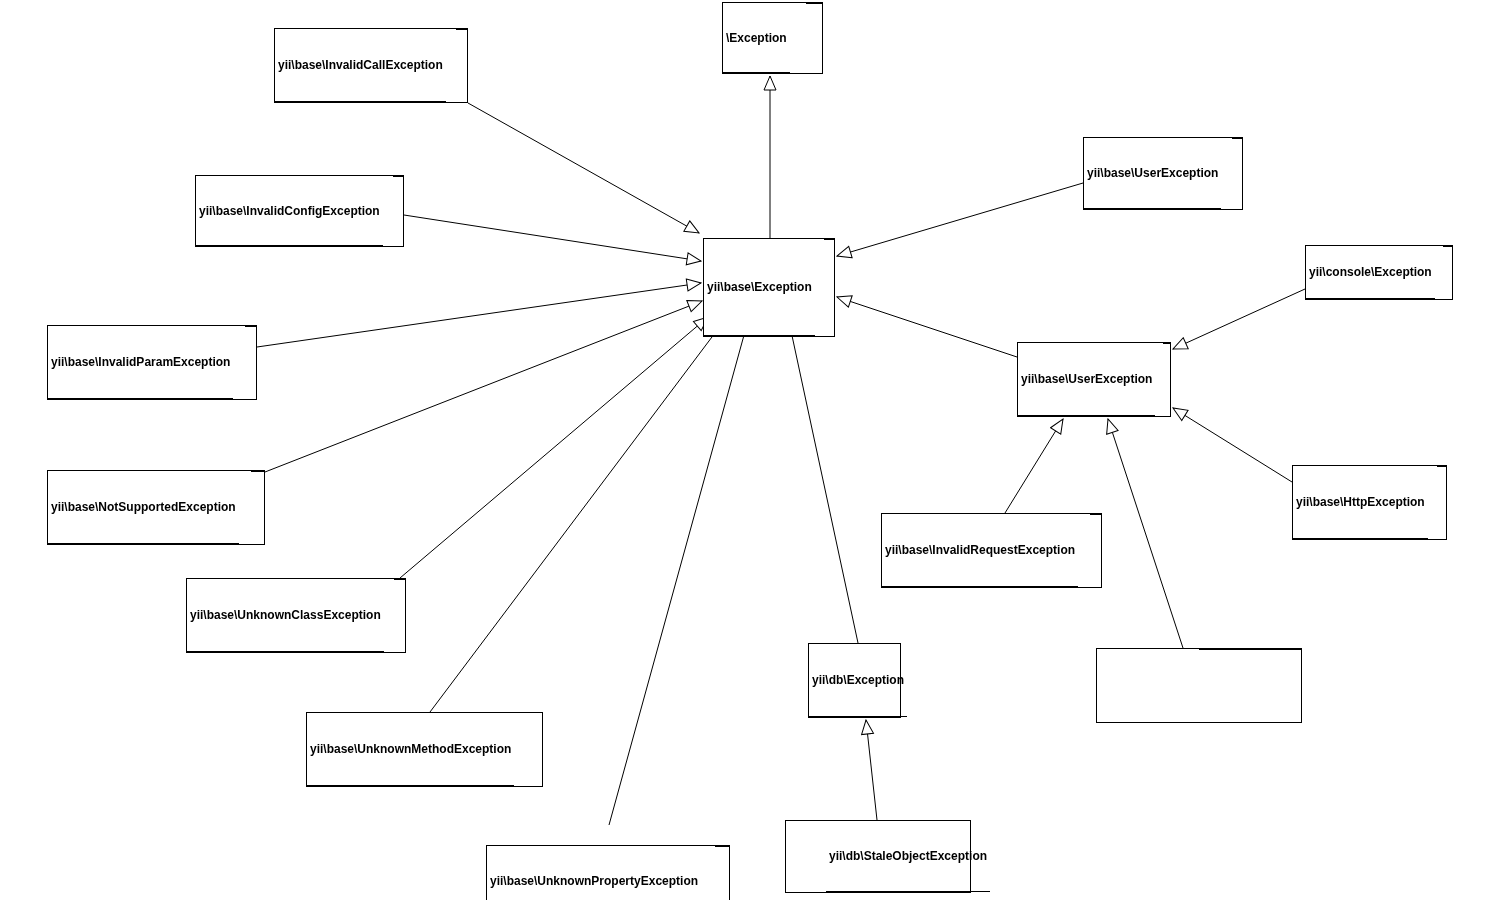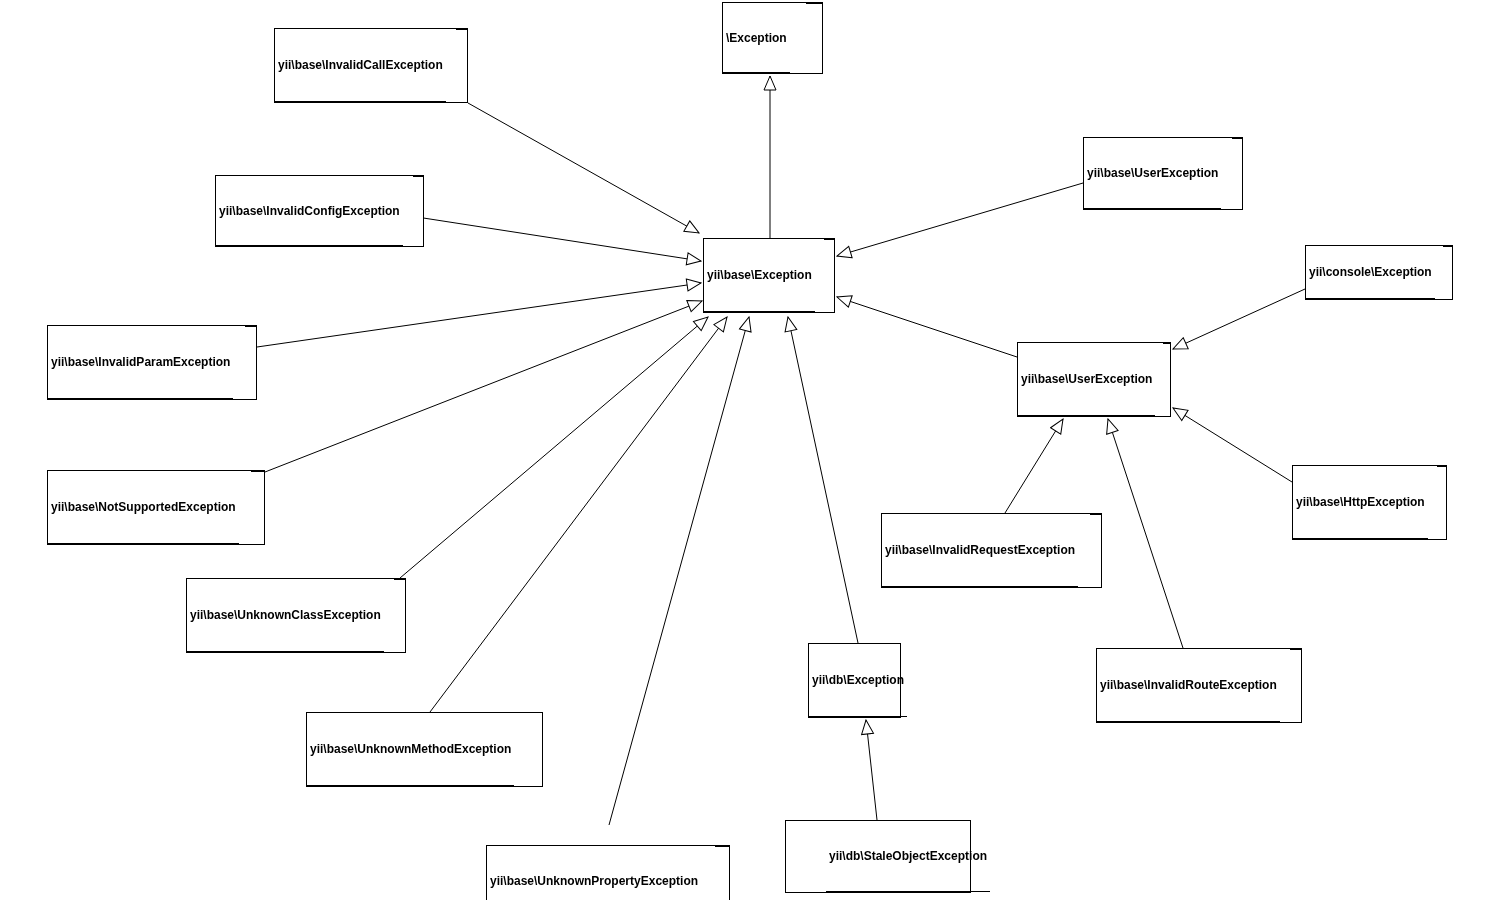--- a/index.html
+++ b/index.html
@@ -47,31 +47,31 @@
       <line x1="1005" y1="513" x2="1063" y2="419" class="edge" marker-end="url(#tri)"></line>
       <line x1="1183" y1="648" x2="1108" y2="419" class="edge" marker-end="url(#tri)"></line>
       <line x1="877" y1="820" x2="866" y2="720" class="edge" marker-end="url(#tri)"></line>
     </svg>
 
 <div class="node" style="left: 722px; top: 2px; width: 101px; height: 72px;">
       <div class="title">\Exception</div>
       <div class="comp"></div>
       <div class="comp"></div>
     </div>
-    <div class="node" style="left: 703px; top: 238px; width: 132px; height: 75px;">
+    <div class="node" style="left: 703px; top: 238px; width: 132px; height: 99px;">
       <div class="title">yii\base\Exception</div>
       <div class="comp"></div>
       <div class="comp"></div>
     </div>
     <div class="node" style="left: 274px; top: 28px; width: 194px; height: 75px;">
       <div class="title">yii\base\InvalidCallException</div>
       <div class="comp"></div>
       <div class="comp"></div>
     </div>
-    <div class="node" style="left: 195px; top: 175px; width: 209px; height: 72px; margin-left: 20px;">
+    <div class="node" style="left: 195px; top: 175px; width: 209px; height: 72px;">
       <div class="title">yii\base\InvalidConfigException</div>
       <div class="comp"></div>
       <div class="comp"></div>
     </div>
     <div class="node" style="left: 47px; top: 325px; width: 210px; height: 75px;">
       <div class="title">yii\base\InvalidParamException</div>
       <div class="comp"></div>
       <div class="comp"></div>
     </div>
     <div class="node" style="left: 47px; top: 470px; width: 218px; height: 75px;">
@@ -113,21 +113,20 @@
       <div class="title">yii\base\HttpException</div>
       <div class="comp"></div>
       <div class="comp"></div>
     </div>
     <div class="node" style="left: 881px; top: 513px; width: 221px; height: 75px;">
       <div class="title">yii\base\InvalidRequestException</div>
       <div class="comp"></div>
       <div class="comp"></div>
     </div>
     <div class="node" style="left: 1096px; top: 648px; width: 206px; height: 75px;">
-      <div class="title">yii\base\InvalidRouteException</div>
       <div class="comp"></div>
       <div class="comp"></div>
     </div>
     <div class="node" style="left: 808px; top: 643px; width: 93px; height: 75px;">
       <div class="title">yii\db\Exception</div>
       <div class="comp"></div>
       <div class="comp"></div>
     </div>
     <div class="node" style="left: 785px; top: 820px; width: 186px; height: 73px; padding-left: 40px;">
       <div class="title">yii\db\StaleObjectException</div>

